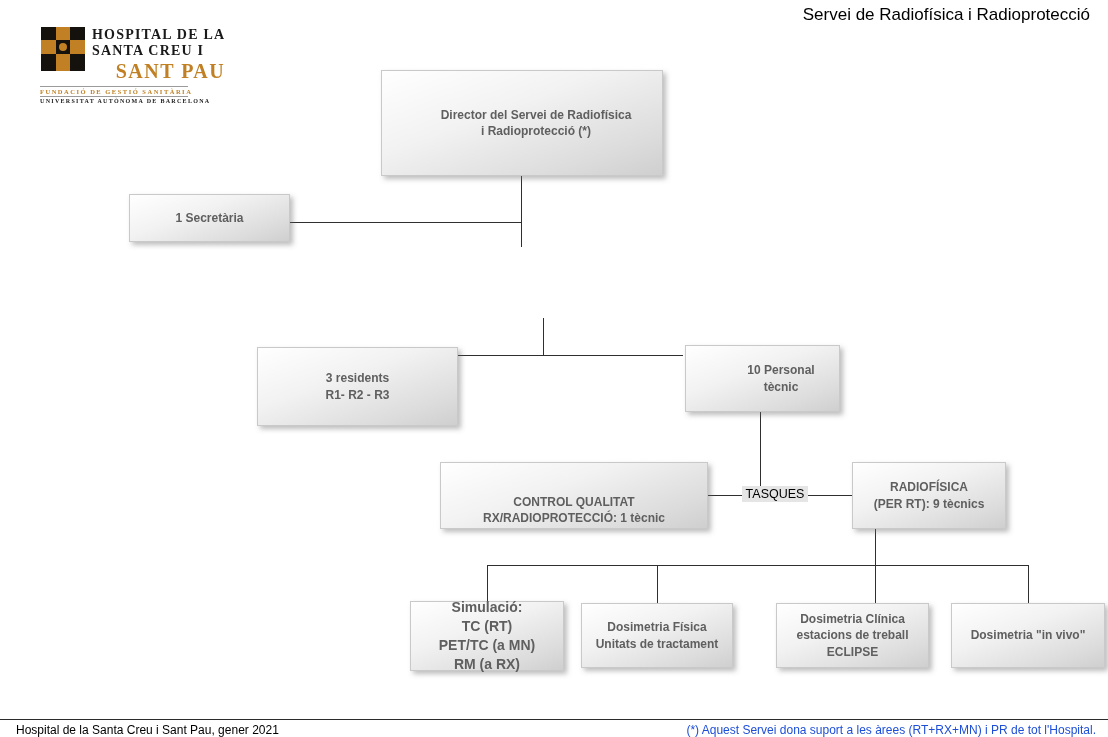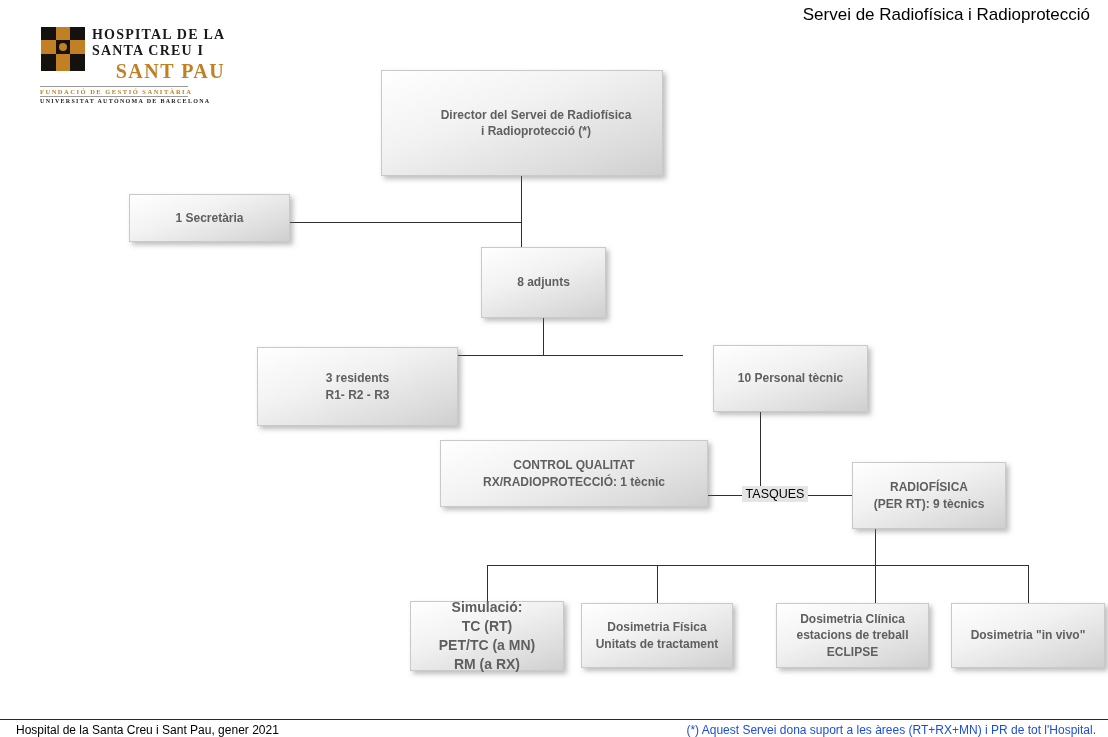--- a/index.html
+++ b/index.html
@@ -137,34 +137,31 @@
 
   <div class="node" style="left:381px; top:70px;  width:282px; height:106px;padding-left:28px;">
     <div class="node-label">Director del Servei de Radiofísica
 i Radioprotecció (*)</div>
   </div>
 
   <div class="node" style="left:129px; top:194px; width:161px; height:48px;">
     <div class="node-label">1 Secretària</div>
   </div>
 
-  <div class="node" style="left:481px; top:247px; width:125px; height:71px;">
-    <div class="node-label">8 adjunts</div>
-  </div>
 
   <div class="node" style="left:257px; top:347px; width:201px; height:79px;">
     <div class="node-label">3 residents
 R1- R2 - R3</div>
   </div>
 
-  <div class="node" style="left:713px; top:345px; width:155px; height:67px;">
+  <div class="node" style="left:685px; top:345px; width:155px; height:67px;padding-left:37px;">
     <div class="node-label">10 Personal tècnic</div>
   </div>
 
-  <div class="node" style="left:440px; top:440px; width:268px; height:67px;">
+  <div class="node" style="left:440px; top:462px; width:268px; height:67px;align-items:flex-end;">
     <div class="node-label">CONTROL QUALITAT
 RX/RADIOPROTECCIÓ: 1 tècnic</div>
   </div>
 
   <div class="node" style="left:852px; top:462px; width:154px; height:67px;">
     <div class="node-label">RADIOFÍSICA
 (PER RT): 9 tècnics</div>
   </div>
 
   <div class="tasques">TASQUES</div>

